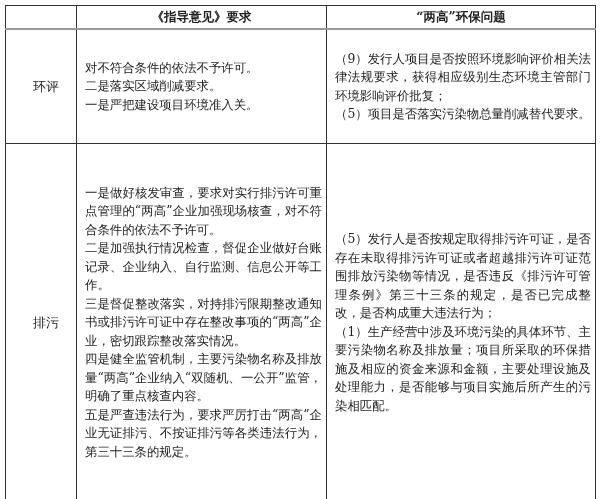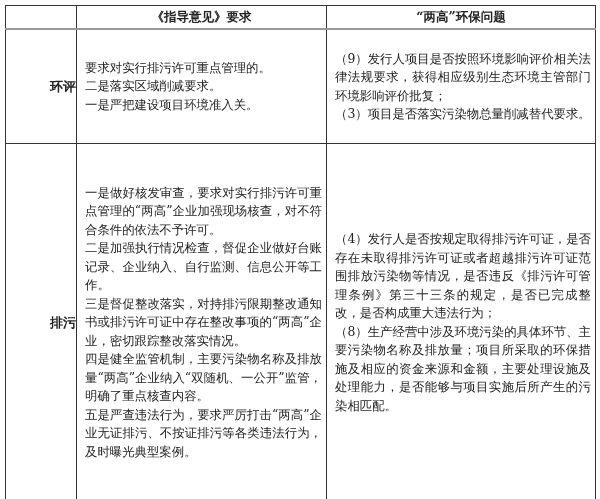--- a/index.html
+++ b/index.html
@@ -14,21 +14,21 @@
     vertical-align: middle;
     padding: 0;
   }
   col.c1 { width: 71px; }
   col.c2 { width: 250px; }
   col.c3 { width: 269px; }
   thead th {
     height: 22px; font-size: 12.5px; font-weight: bold;
     text-align: center; border-bottom: 2px solid #999 !important; margin-top: 8px;
   }
-  .rowhead { font-weight: bold; font-size: 13px; padding-left: 10px !important; text-align: right; }
+  .rowhead { font-weight: normal; font-size: 13px; padding-left: 10px !important; text-align: center; }
   .cell { font-size: 12.4px; line-height: 18.5px; padding: 2px 4px 2px 8px !important; text-align: justify; }
   .cell p { margin: 0; }
   tr.r1 td { height: 109px; }
   tr.r2 td { height: 353px; }
 </style>
 </head>
 <body>
 
 <table class="doc">
   <colgroup>
@@ -40,37 +40,37 @@
     <tr>
       <th></th>
       <th>《指导意见》要求</th>
       <th>“两高”环保问题</th>
     </tr>
   </thead>
   <tbody>
     <tr class="r1">
       <td class="rowhead">环评</td>
       <td class="cell">
-        <p>要求对实行排污许可重点管理的。</p>
+        <p>对不符合条件的依法不予许可。</p>
         <p>二是落实区域削减要求。</p>
         <p>一是严把建设项目环境准入关。</p>
       </td>
       <td class="cell">
         <p>（9）发行人项目是否按照环境影响评价相关法律法规要求，获得相应级别生态环境主管部门环境影响评价批复；</p>
-        <p>（3）项目是否落实污染物总量削减替代要求。</p>
+        <p>（5）项目是否落实污染物总量削减替代要求。</p>
       </td>
     </tr>
     <tr class="r2">
       <td class="rowhead">排污</td>
       <td class="cell">
         <p>一是做好核发审查，要求对实行排污许可重点管理的“两高”企业加强现场核查，对不符合条件的依法不予许可。</p>
         <p>二是加强执行情况检查，督促企业做好台账记录、企业纳入、自行监测、信息公开等工作。</p>
         <p>三是督促整改落实，对持排污限期整改通知书或排污许可证中存在整改事项的“两高”企业，密切跟踪整改落实情况。</p>
         <p>四是健全监管机制，主要污染物名称及排放量“两高”企业纳入“双随机、一公开”监管，明确了重点核查内容。</p>
-        <p>五是严查违法行为，要求严厉打击“两高”企业无证排污、不按证排污等各类违法行为，及时曝光典型案例。</p>
+        <p>五是严查违法行为，要求严厉打击“两高”企业无证排污、不按证排污等各类违法行为，第三十三条的规定。</p>
       </td>
       <td class="cell">
-        <p>（4）发行人是否按规定取得排污许可证，是否存在未取得排污许可证或者超越排污许可证范围排放污染物等情况，是否违反《排污许可管理条例》第三十三条的规定，是否已完成整改，是否构成重大违法行为；</p>
-        <p>（8）生产经营中涉及环境污染的具体环节、主要污染物名称及排放量；项目所采取的环保措施及相应的资金来源和金额，主要处理设施及处理能力，是否能够与项目实施后所产生的污染相匹配。</p>
+        <p>（5）发行人是否按规定取得排污许可证，是否存在未取得排污许可证或者超越排污许可证范围排放污染物等情况，是否违反《排污许可管理条例》第三十三条的规定，是否已完成整改，是否构成重大违法行为；</p>
+        <p>（1）生产经营中涉及环境污染的具体环节、主要污染物名称及排放量；项目所采取的环保措施及相应的资金来源和金额，主要处理设施及处理能力，是否能够与项目实施后所产生的污染相匹配。</p>
       </td>
     </tr>
   </tbody>
 </table>
 
 </body></html>

